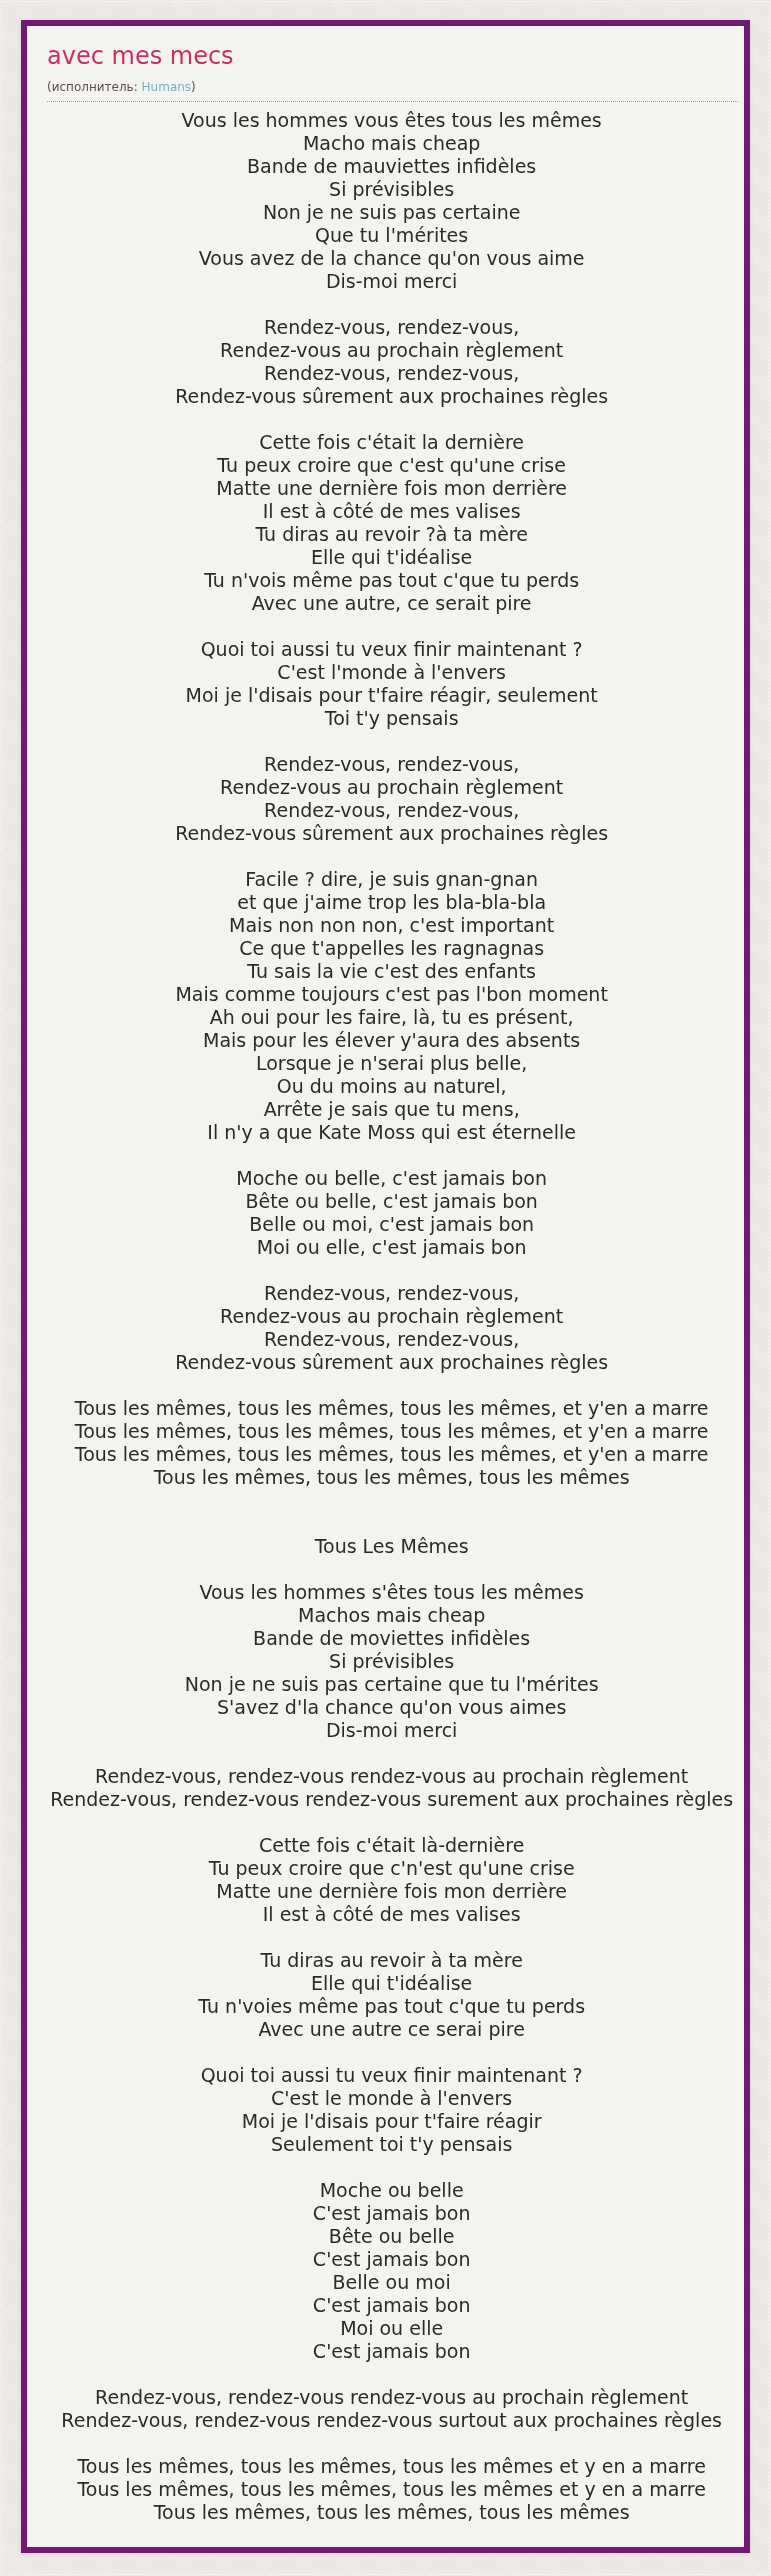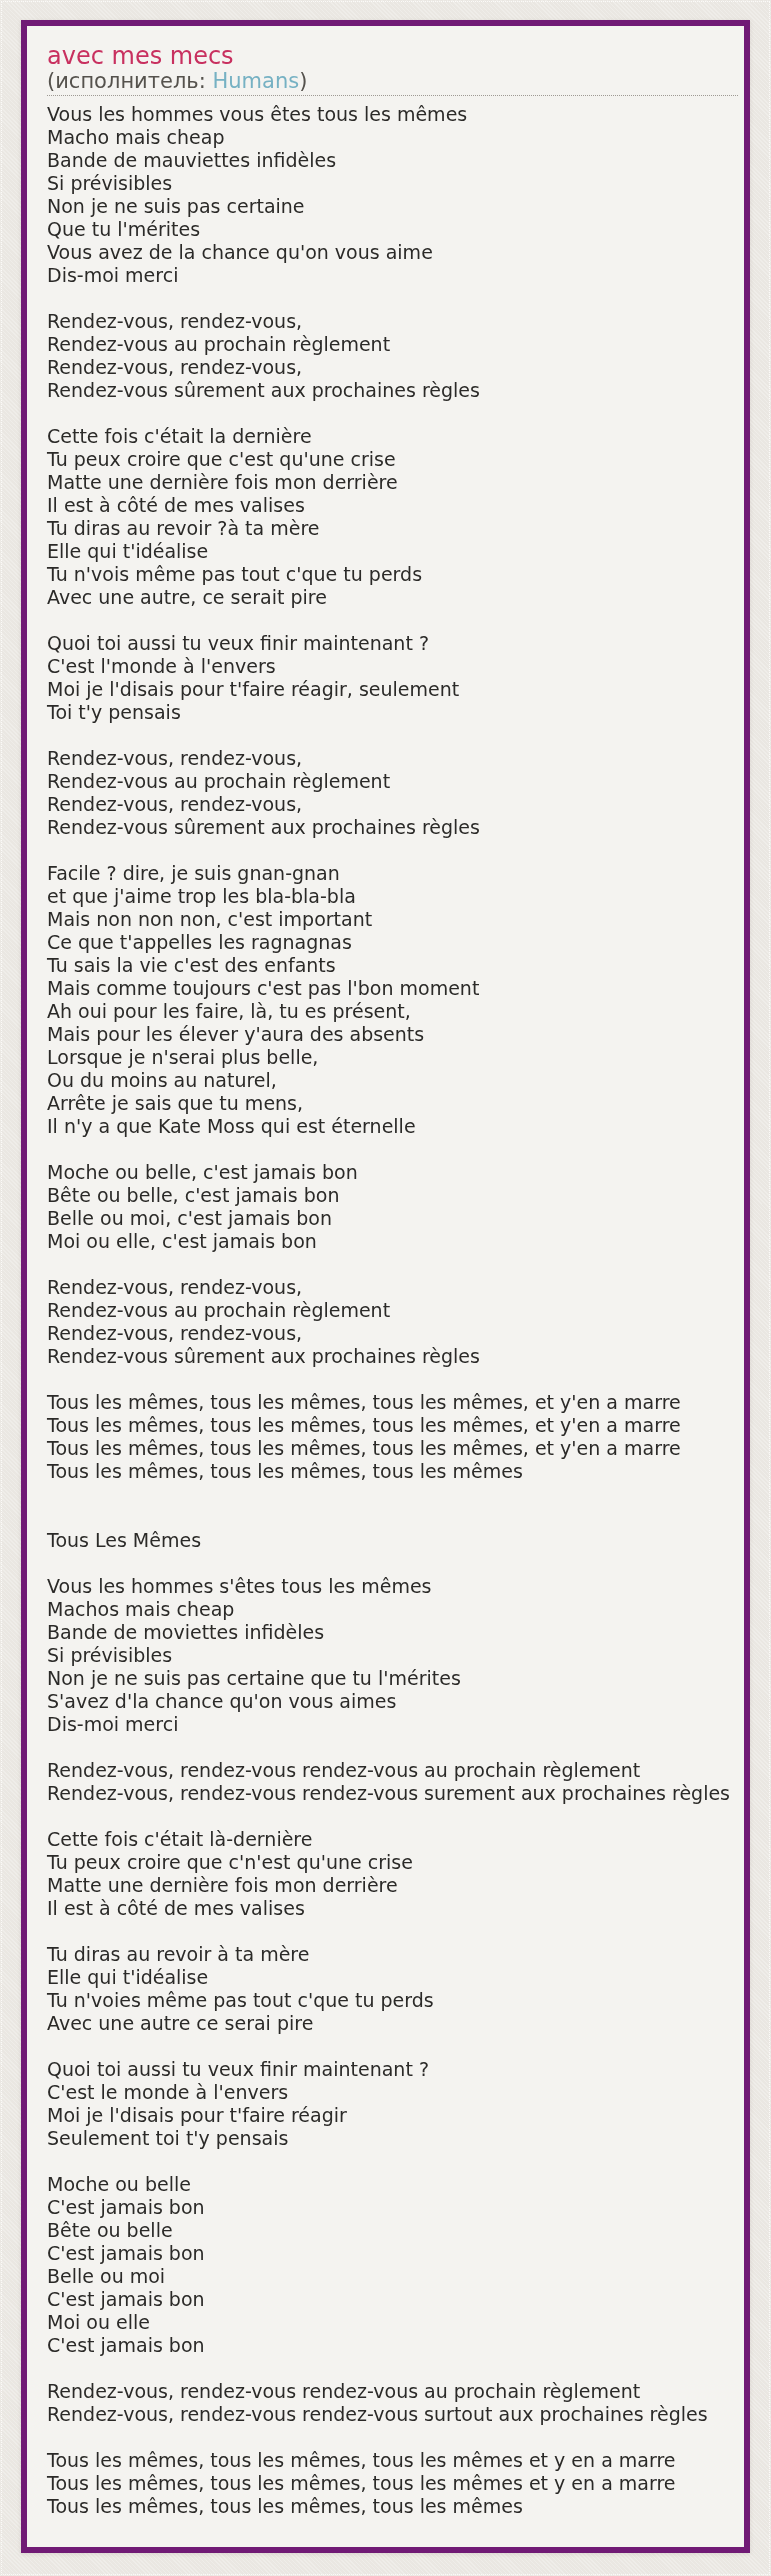--- a/index.html
+++ b/index.html
@@ -32,39 +32,40 @@
     overflow: hidden;
   }
   .song-title {
     margin: 0;
     font-size: 24px;
     line-height: 25px;
     font-weight: normal;
     color: #c8305f;
   }
   .artist-line {
-    margin-top: 5px;
-    font-size: 21px;
+    margin-top: 11px;
+    font-size: 12px;
     line-height: 15.4px;
     color: #55524d;
     padding-bottom: 4.8px;
     border-bottom: 1px dotted #9e9a94;
     width: 691px;
   }
   .artist-link {
     color: #76b1c3;
     text-decoration: none;
     cursor: pointer;
   }
   .lyrics {
     margin-top: 7.7px;
     font-size: 19px;
     line-height: 23px;
     color: #2b2a28;
     white-space: pre;
+    text-align: center;
   }
 </style>
 </head>
 <body>
 
 <div class="page-frame"></div>
 
 <div class="card">
   <h1 class="song-title">avec mes mecs</h1>
   <div class="artist-line"><span>(исполнитель: </span><a class="artist-link" href="#">Humans</a><span>)</span></div>

